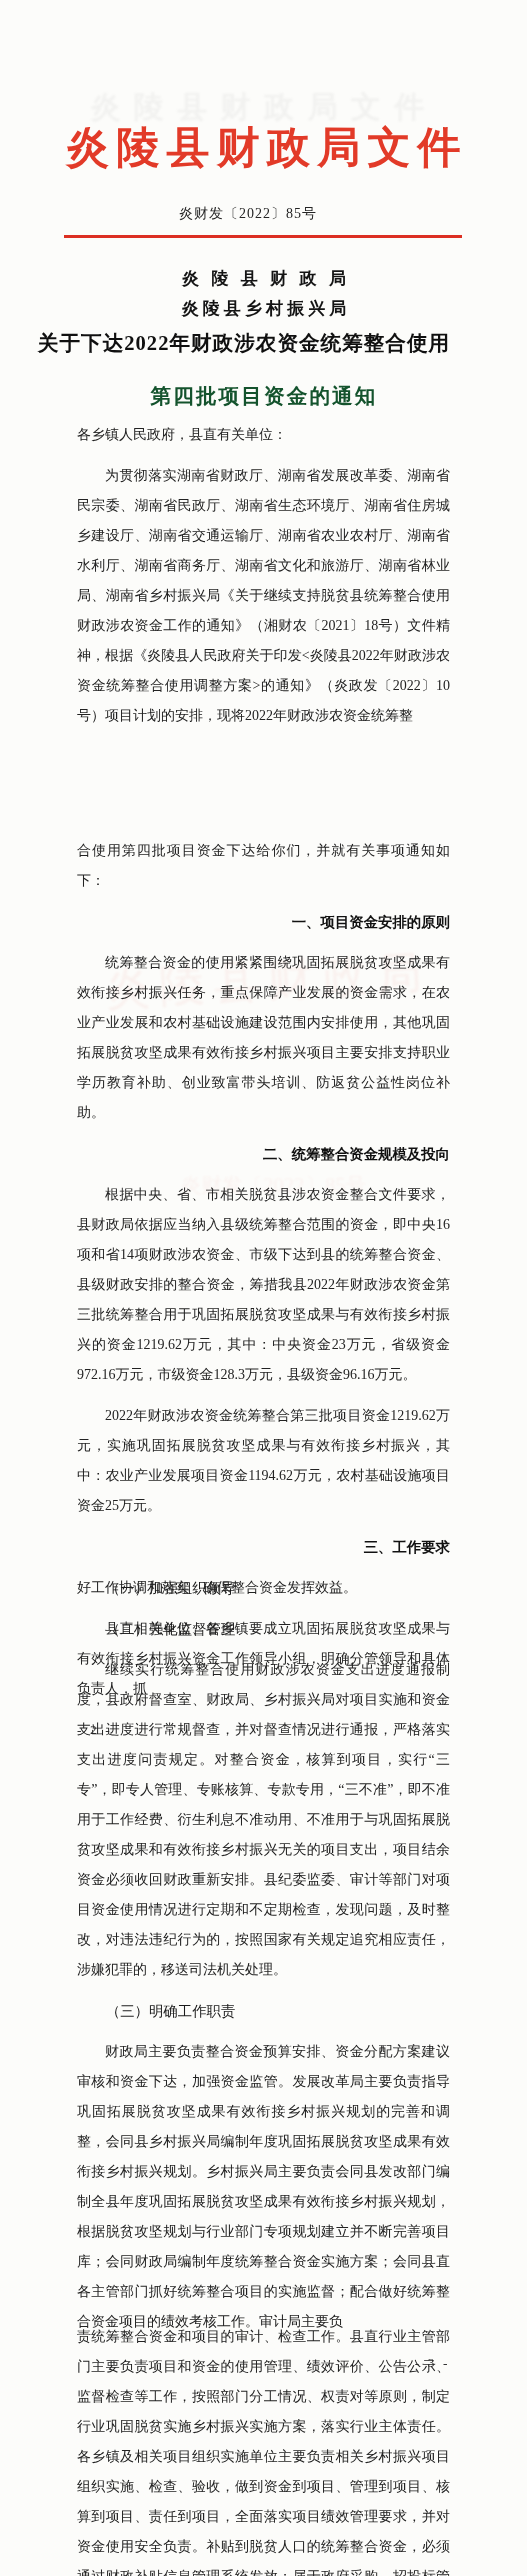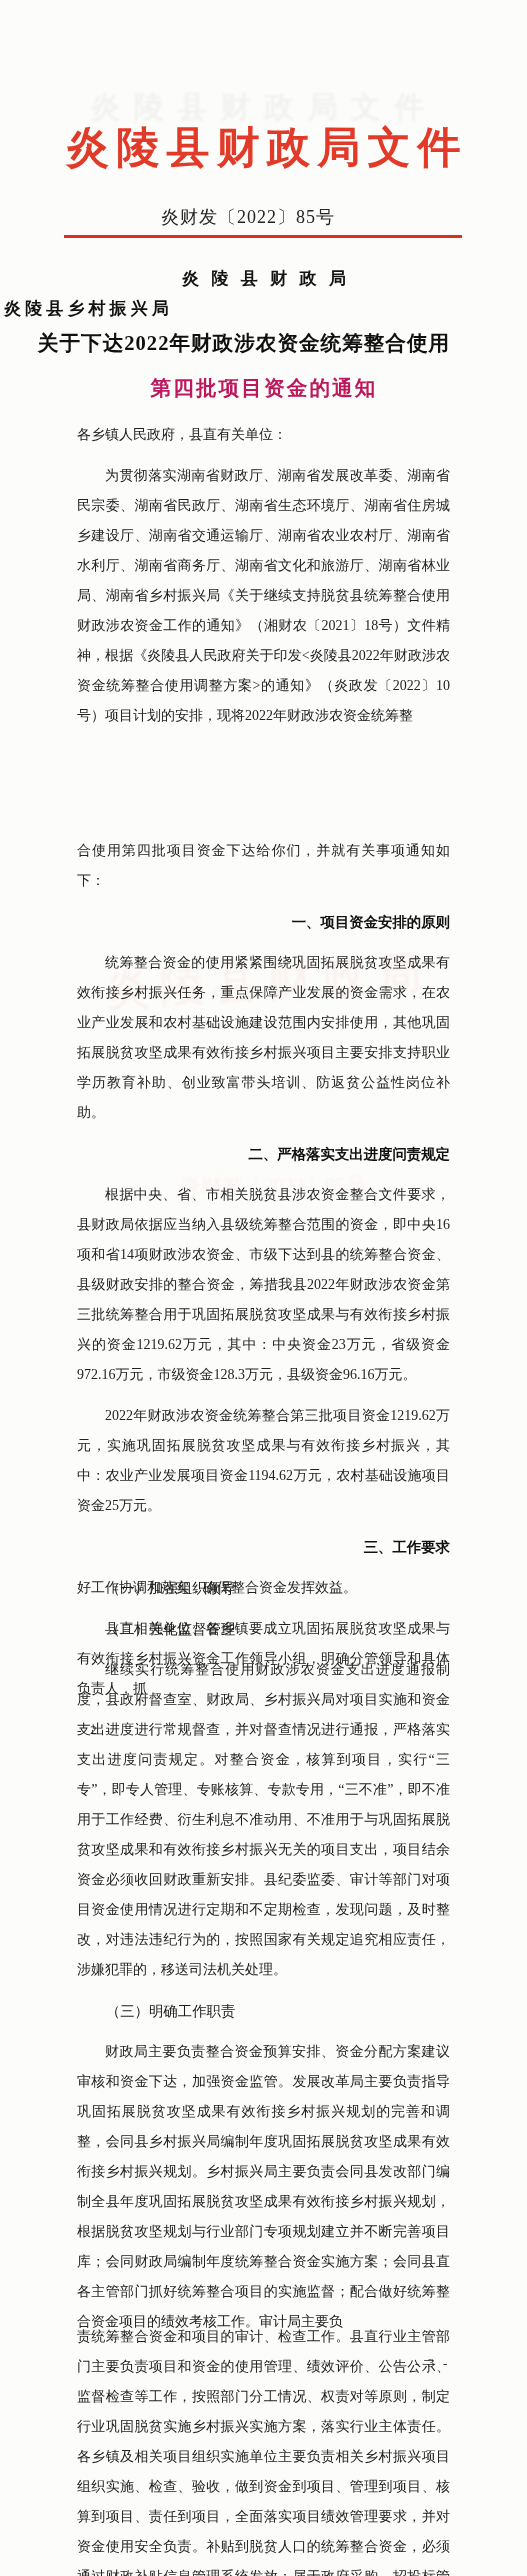--- a/index.html
+++ b/index.html
@@ -11,30 +11,30 @@
   
   .ghost{position:absolute;pointer-events:none;}
   .ghost-header{top:87px;left:0;width:528px;text-align:center;font-size:30px;font-weight:700;
     letter-spacing:13.4px;color:#9a9a9a;opacity:.10;filter:blur(1px);}
   .red-title{
     position:absolute;top:116px;left:0;width:528px;margin:3px;text-align:center;
     font-size:43px;line-height:57px;font-weight:900;letter-spacing:7.2px;
     color:#e23a28;font-family:"Liberation Serif","DejaVu Serif",serif;
   }
   .doc-no{position:absolute;top:205px;left:0;width:496px;text-align:center;
-    font-size:18px;letter-spacing:1px;color:#242424;}
+    font-size:14px;letter-spacing:1px;color:#242424;}
   .red-rule{position:absolute;top:235px;left:64px;width:398px;height:2.6px;background:#dc2f22;}
   .issuer-1{position:absolute;top:267px;left:0;width:528px;text-align:center;
     font-size:17px;font-weight:700;letter-spacing:12.4px;text-indent:12.4px;color:#141414;}
-  .issuer-2{position:absolute;top:297px;left:0;width:528px;
+  .issuer-2{position:absolute;top:297px;left:0;width:528px;text-align:center;
     font-size:17px;font-weight:700;letter-spacing:4.1px;text-indent:4.1px;color:#141414;}
   .subject-1{position:absolute;top:329px;left:0;width:488px;text-align:center;
     font-size:20.6px;font-weight:700;letter-spacing:1px;color:#101010;}
-  .subject-2{position:absolute;top:374px;left:0;width:528px;text-align:center;
-    font-size:20.6px;font-weight:700;letter-spacing:2.1px;color:#be185d;}
+  .subject-2{position:absolute;top:382px;left:0;width:528px;text-align:center;
+    font-size:20.6px;font-weight:700;letter-spacing:2.1px;color:#14532d;}
   
   .flow{position:absolute;left:66px;width:395px;font-size:14px;line-height:30px;
     text-align:justify;color:#222222;}
   .flow p{margin:11px;padding:0;}
   .salutation{text-indent:0;}
   .para{text-indent:2em;}
   .cont{text-indent:0;}
   .h-num{font-family:"Liberation Sans","DejaVu Sans",sans-serif;font-weight:700;
     font-size:14.4px;text-indent:2em;text-align:right;color:#111111;}
   .sub-h{text-indent:2em;text-align:left;font-size:14.4px;color:#1b1b1b;}  
@@ -68,21 +68,21 @@
     <p class="para">为贯彻落实湖南省财政厅、湖南省发展改革委、湖南省民宗委、湖南省民政厅、湖南省生态环境厅、湖南省住房城乡建设厅、湖南省交通运输厅、湖南省农业农村厅、湖南省水利厅、湖南省商务厅、湖南省文化和旅游厅、湖南省林业局、湖南省乡村振兴局《关于继续支持脱贫县统筹整合使用财政涉农资金工作的通知》（湘财农〔2021〕18号）文件精神，根据《炎陵县人民政府关于印发&lt;炎陵县2022年财政涉农资金统筹整合使用调整方案&gt;的通知》（炎政发〔2022〕10号）项目计划的安排，现将2022年财政涉农资金统筹整</p>
   </div>
 
   <div class="ghost ghost-stamp">炎陵县财政局</div>
   <div class="ghost ghost-docno">炎财发〔2022〕85号</div>
 
   <div class="flow" style="top:825px;">
     <p class="cont">合使用第四批项目资金下达给你们，并就有关事项通知如下：</p>
     <p class="h-num">一、项目资金安排的原则</p>
     <p class="para">统筹整合资金的使用紧紧围绕巩固拓展脱贫攻坚成果有效衔接乡村振兴任务，重点保障产业发展的资金需求，在农业产业发展和农村基础设施建设范围内安排使用，其他巩固拓展脱贫攻坚成果有效衔接乡村振兴项目主要安排支持职业学历教育补助、创业致富带头培训、防返贫公益性岗位补助。</p>
-    <p class="h-num">二、严格落实支出进度问责规定</p>
+    <p class="h-num">二、统筹整合资金规模及投向</p>
     <p class="para">根据中央、省、市相关脱贫县涉农资金整合文件要求，县财政局依据应当纳入县级统筹整合范围的资金，即中央16项和省14项财政涉农资金、市级下达到县的统筹整合资金、县级财政安排的整合资金，筹措我县2022年财政涉农资金第三批统筹整合用于巩固拓展脱贫攻坚成果与有效衔接乡村振兴的资金1219.62万元，其中：中央资金23万元，省级资金972.16万元，市级资金128.3万元，县级资金96.16万元。</p>
     <p class="para">2022年财政涉农资金统筹整合第三批项目资金1219.62万元，实施巩固拓展脱贫攻坚成果与有效衔接乡村振兴，其中：农业产业发展项目资金1194.62万元，农村基础设施项目资金25万元。</p>
     <p class="h-num">三、工作要求</p>
     <p class="sub-h">（一）加强组织领导</p>
     <p class="para">县直相关单位、各乡镇要成立巩固拓展脱贫攻坚成果与有效衔接乡村振兴资金工作领导小组，明确分管领导和具体负责人，抓</p>
     <p class="pn pn-left">- 2 -</p>
   </div>
 
   <div class="flow" style="top:1562px;">
     <p class="cont">好工作协调和落实，确保整合资金发挥效益。</p>

